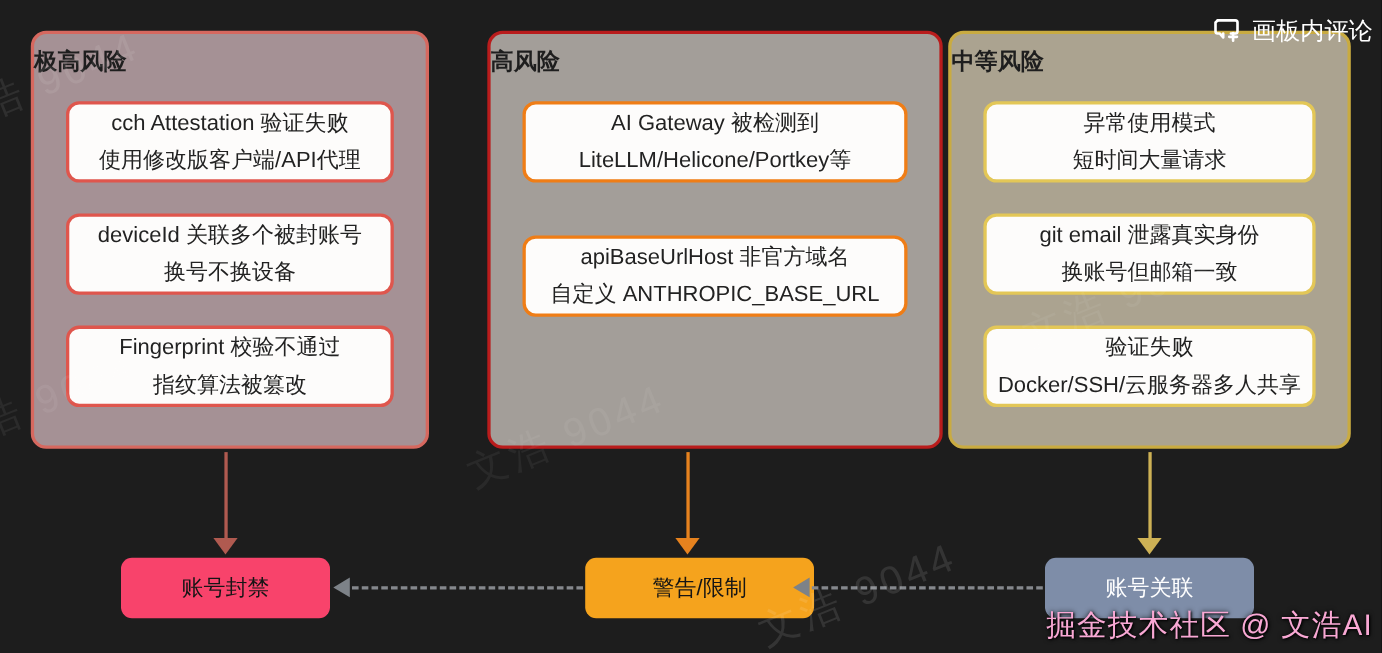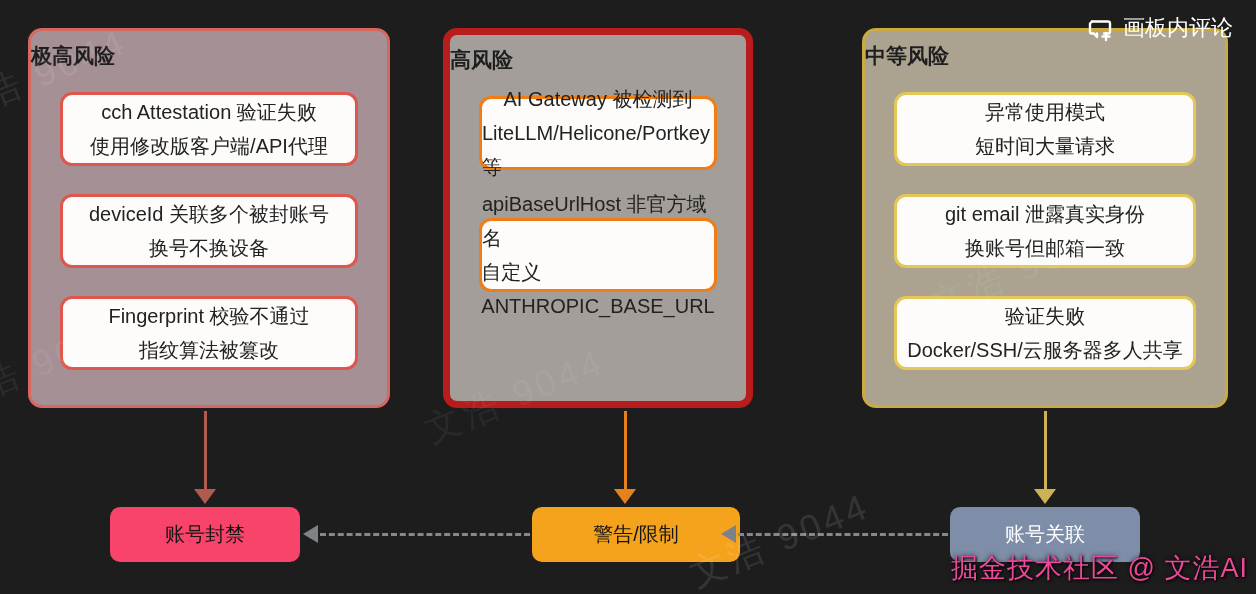--- a/index.html
+++ b/index.html
@@ -7,21 +7,21 @@
     position:relative;
     width:1256px;height:594px;
     background:#1d1d1d;
     overflow:hidden;
     font-family:"Liberation Sans","DejaVu Sans",sans-serif;
   }
 
   
   .panel{position:absolute;top:28px;height:380px;border-radius:14px;box-sizing:border-box;}
   .panel-extreme{left:28px;width:362px;background:#a59195;border:3px solid #d6685f;}
-  .panel-high{left:443px;width:310px;background:#a39e99;border:7px solid #b91c1c;}
+  .panel-high{left:443px;width:414px;background:#a39e99;border:3px solid #b91c1c;}
   .panel-medium{left:862px;width:366px;background:#aba390;border:3px solid #c9ab41;}
 
   .panel-title{
     position:absolute;top:11px;left:0;right:0;
     font-size:21px;font-weight:700;color:#1e1e1e;
   }
 
   .card{
     position:absolute;left:29px;right:29px;height:74px;
     background:#fdfcfb;border-radius:12px;box-sizing:border-box;
@@ -61,30 +61,30 @@
   .dash{position:absolute;top:533px;height:0;border-top:3px dashed #85888d;}
   .dash-1{left:320px;width:210px;}
   .dash-2{left:738px;width:210px;}
   .dhead{position:absolute;top:525px;width:0;height:0;
     border-top:9px solid transparent;border-bottom:9px solid transparent;border-right:15px solid #7d8288;}
   .dhead-1{left:303px;}
   .dhead-2{left:721px;}
 
   
   .comment-pill{
-    position:absolute;top:13px;right:23px;
-    display:flex;align-items:flex-end;gap:8px;
+    position:absolute;top:13px;right:8px;
+    display:flex;align-items:flex-start;gap:8px;
     color:#ffffff;font-size:22px;cursor:pointer;
   }
   .comment-pill svg{display:block;}
 
   
   .credit{
     position:absolute;right:8px;bottom:8px;
-    font-size:27px;color:#ec4899;font-weight:500;letter-spacing:1px;
+    font-size:27px;color:#f9a8d4;font-weight:500;letter-spacing:1px;
     text-shadow:0 0 5px rgba(0,0,0,.9),1px 1px 2px #000;
   }
   .faint{
     position:absolute;color:#ffffff;opacity:.08;
     font-size:36px;letter-spacing:4px;white-space:nowrap;
     transform:rotate(-22deg);pointer-events:none;
   }
   .f1{left:-58px;top:52px;}
   .f2{left:420px;top:372px;opacity:.05;}
   .f3{left:685px;top:516px;opacity:.10;}

